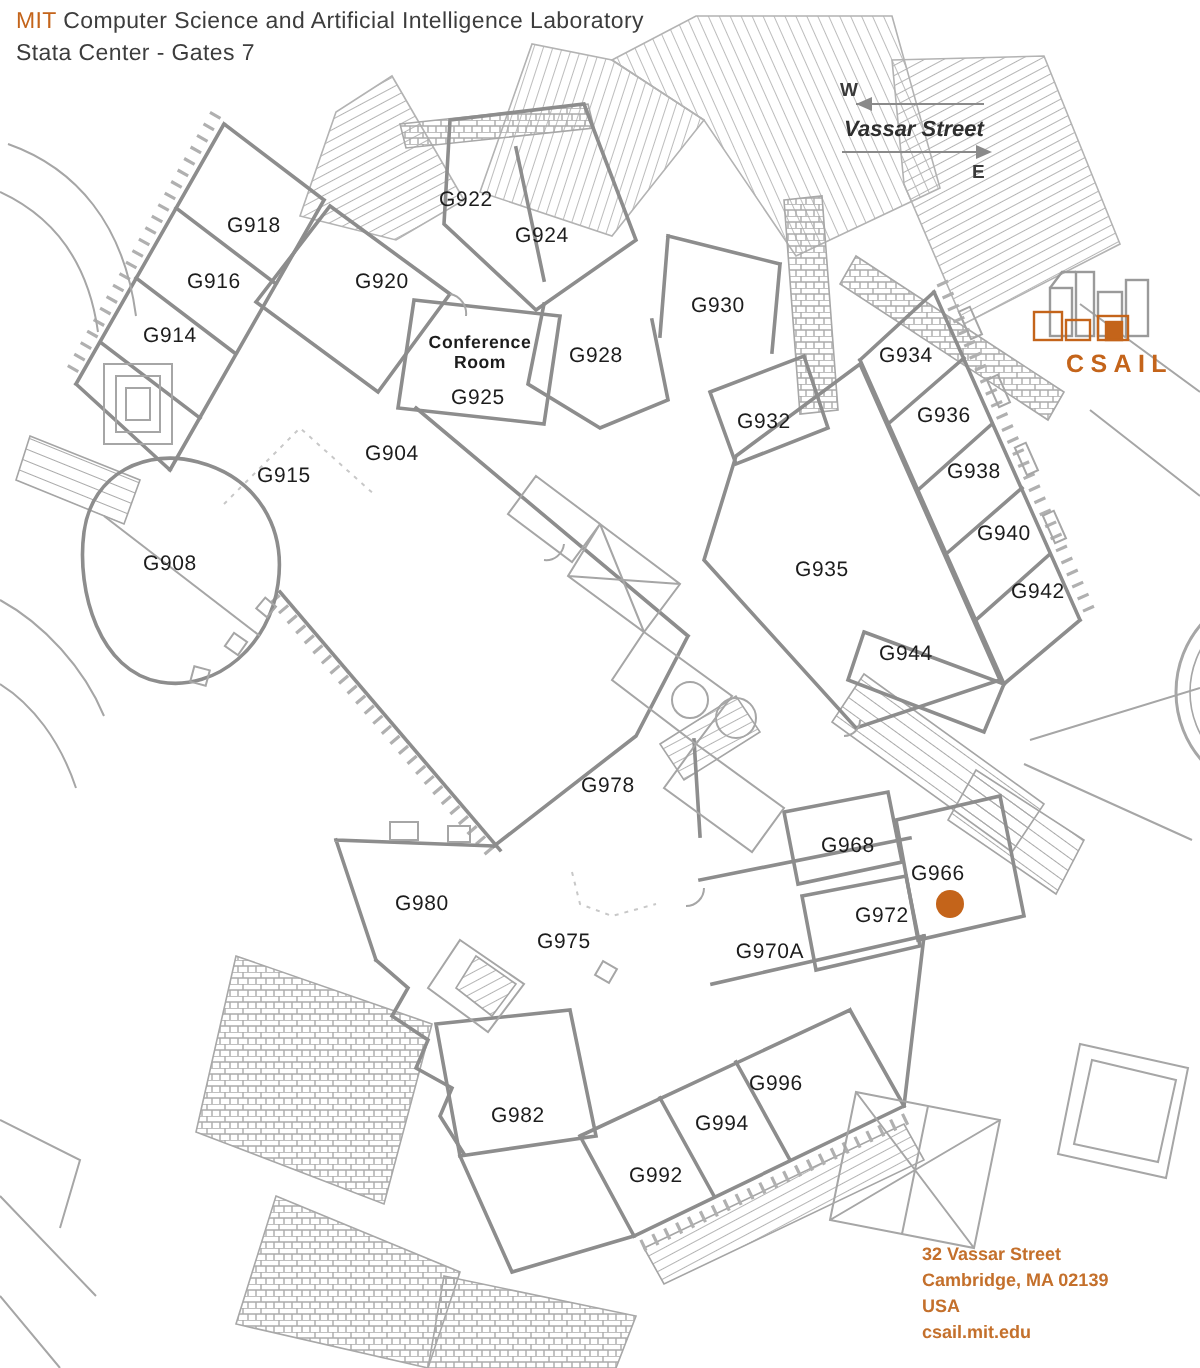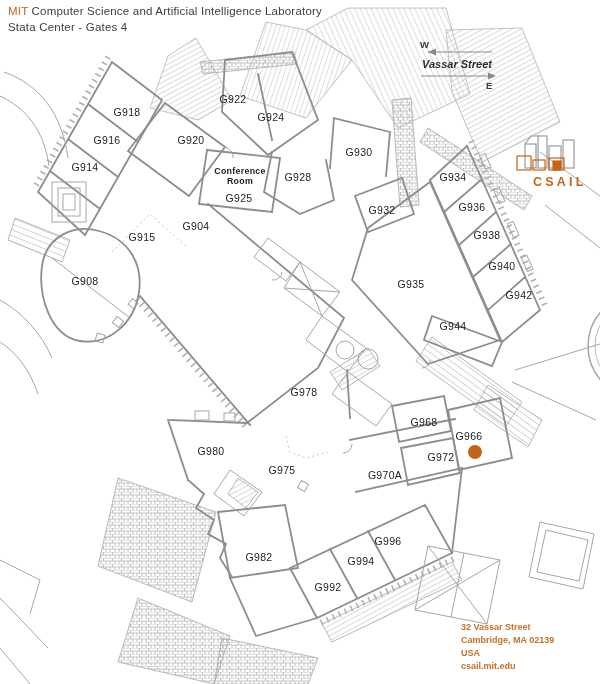--- a/index.html
+++ b/index.html
@@ -18,21 +18,21 @@
   .wordmark{font-size:12.5px;font-weight:bold;fill:#c4641a;letter-spacing:3.2px;}
   .address-line{font-size:9px;font-weight:bold;fill:#c4702c;}
 </style>
 </head>
 <body>
 
 <div class="page">
 
   <div class="header">
     <div class="title-line"><span class="brand">MIT</span> <span>Computer Science and Artificial Intelligence Laboratory</span></div>
-    <div class="subtitle">Stata Center - Gates 4</div>
+    <div class="subtitle">Stata Center - Gates 7</div>
   </div>
 
   <svg width="600" height="684" viewBox="0 0 600 684">
     <defs>
       <pattern id="stA" width="4.5" height="4.5" patternUnits="userSpaceOnUse" patternTransform="rotate(18)">
         <line x1="0" y1="0" x2="0" y2="4.5" stroke="#bcbcbc" stroke-width="1"></line>
       </pattern>
       <pattern id="stB" width="5" height="5" patternUnits="userSpaceOnUse" patternTransform="rotate(-24)">
         <line x1="0" y1="0" x2="0" y2="5" stroke="#bcbcbc" stroke-width="1"></line>
       </pattern>

